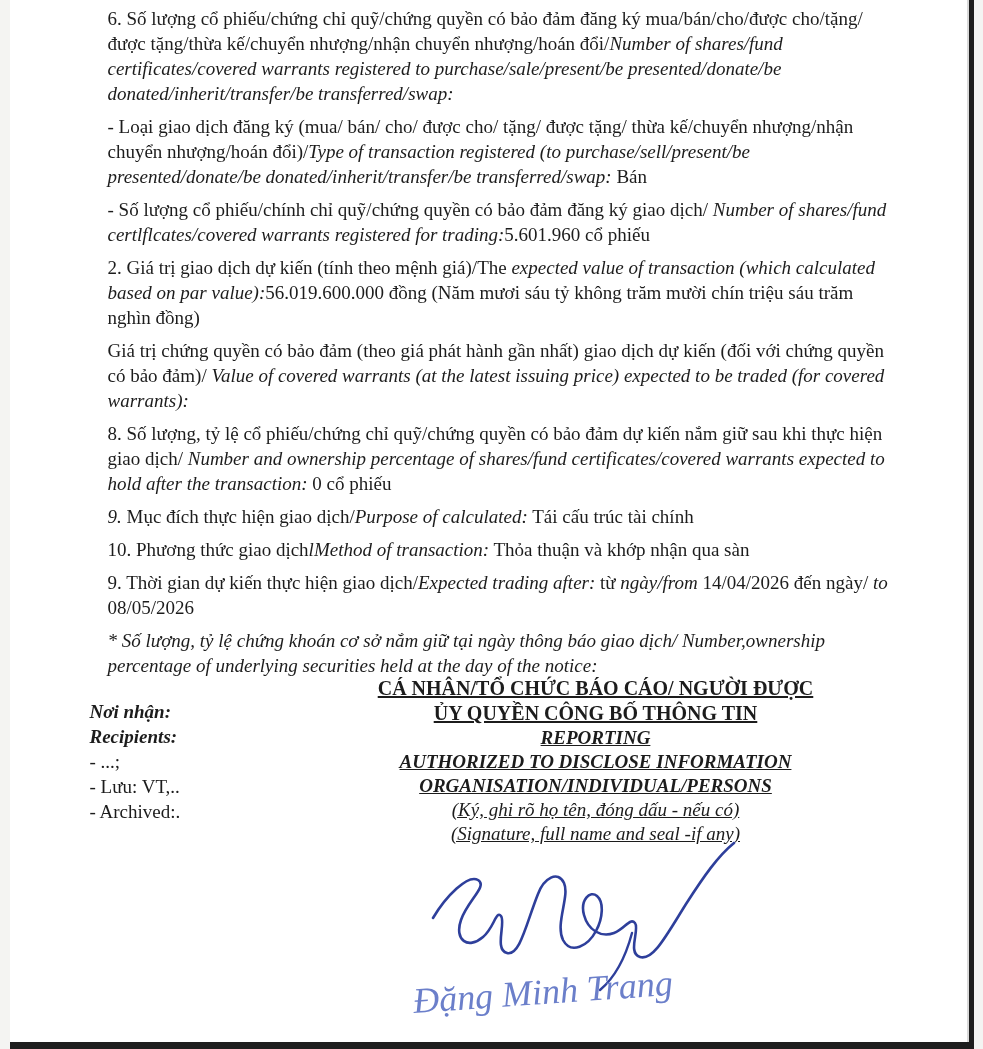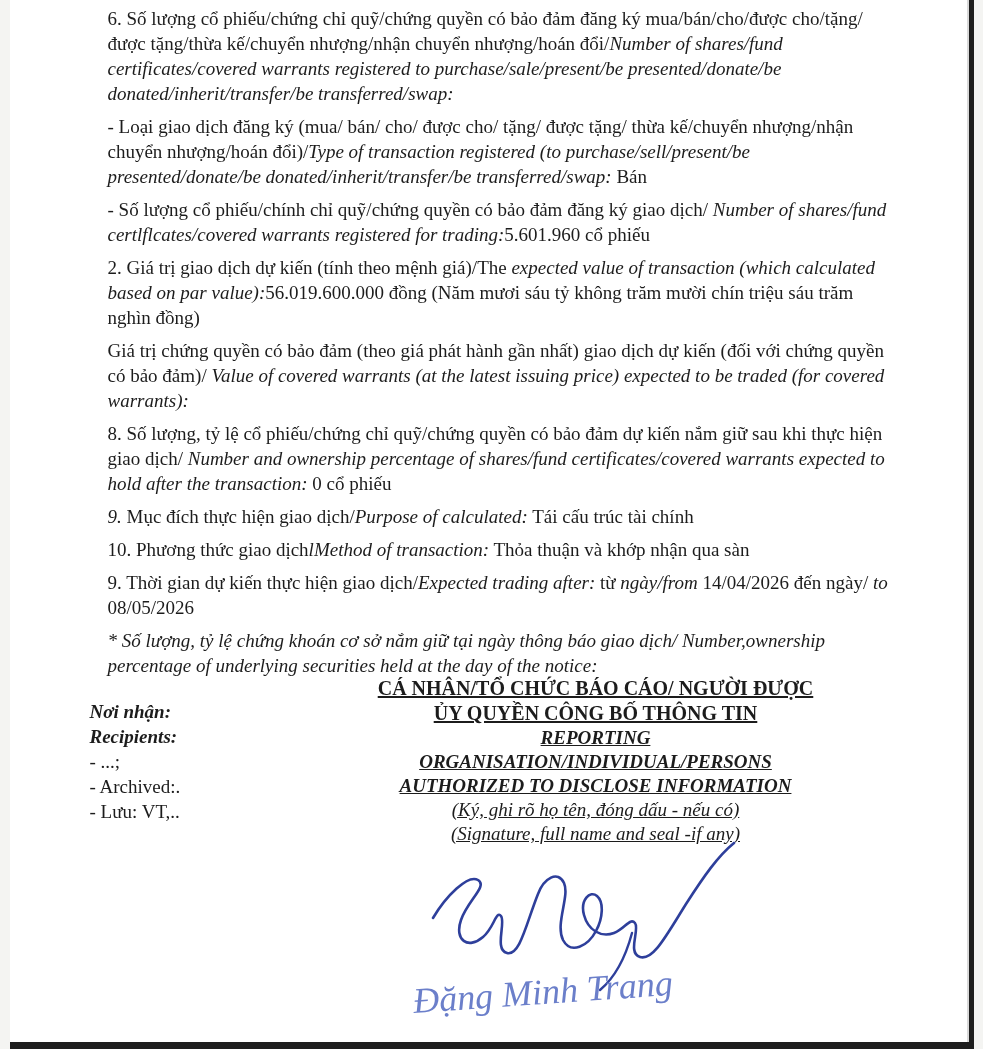--- a/index.html
+++ b/index.html
@@ -65,30 +65,30 @@
     <p><span class="it">* Số lượng, tỷ lệ chứng khoán cơ sở nắm giữ tại ngày thông báo giao dịch/ Number,ownership percentage of underlying securities held at the day of the notice:</span></p>
 
   </div>
 
   <div class="footer">
     <div class="f-left">
       <span class="bi">Nơi nhận:</span>
       <span class="bi">Recipients:</span>
       <span class="ritems">
         <span class="ritem">- ...;</span>
+        <span class="ritem">- Lưu: VT,..</span>
         <span class="ritem">- Archived:.</span>
-        <span class="ritem">- Lưu: VT,..</span>
       </span>
     </div>
     <div class="f-right">
       <span class="vn-caps">CÁ NHÂN/TỔ CHỨC BÁO CÁO/ NGƯỜI ĐƯỢC</span>
       <span class="vn-caps">ỦY QUYỀN CÔNG BỐ THÔNG TIN</span>
       <span class="en-caps">REPORTING</span>
+      <span class="en-caps">AUTHORIZED TO DISCLOSE INFORMATION</span>
       <span class="en-caps">ORGANISATION/INDIVIDUAL/PERSONS</span>
-      <span class="en-caps">AUTHORIZED TO DISCLOSE INFORMATION</span>
       <span class="note">(Ký, ghi rõ họ tên, đóng dấu - nếu có)</span>
       <span class="note">(Signature, full name and seal -if any)</span>
     </div>
   </div>
 
   <svg class="sig-flourish" width="340" height="160" viewBox="0 0 340 160">
     <path d="M 25,80 C 38,58 60,36 70,42 C 80,48 60,62 53,82 C 46,102 60,112 75,99 C 86,90 88,72 93,78 C 98,84 86,112 99,115 C 112,118 118,86 130,56 C 136,40 150,32 156,45 C 162,58 147,86 155,102 C 163,117 180,108 188,93 C 195,80 196,64 189,58 C 182,52 172,62 176,77 C 180,92 193,100 206,95 C 217,91 222,79 227,85 C 232,91 219,115 232,119 C 245,123 258,98 278,66 C 296,38 310,18 326,5" fill="none" stroke-width="2.6" stroke-linecap="round" stroke-linejoin="round" stroke="#2e3f9b"></path>
     <path d="M 224,95 C 216,125 204,142 192,152" fill="none" stroke-width="2.4" stroke-linecap="round" stroke="#2e3f9b"></path>
   </svg>
 

